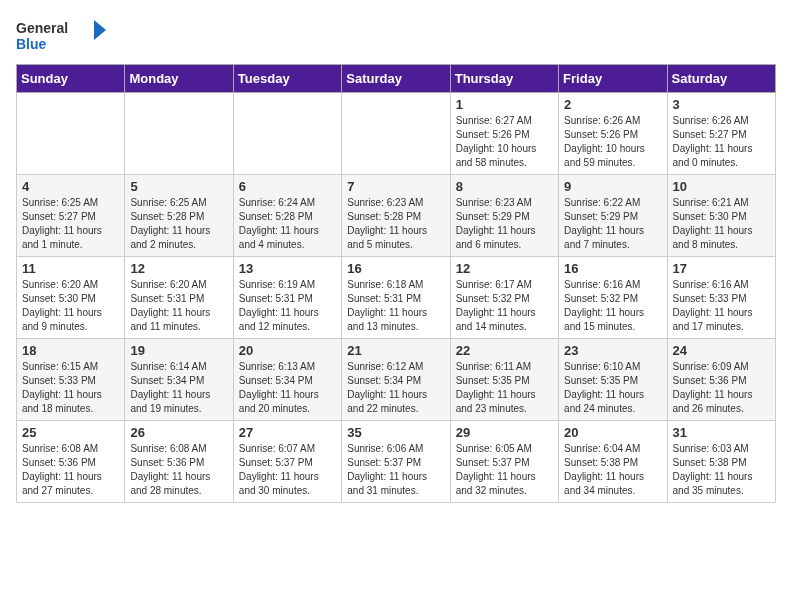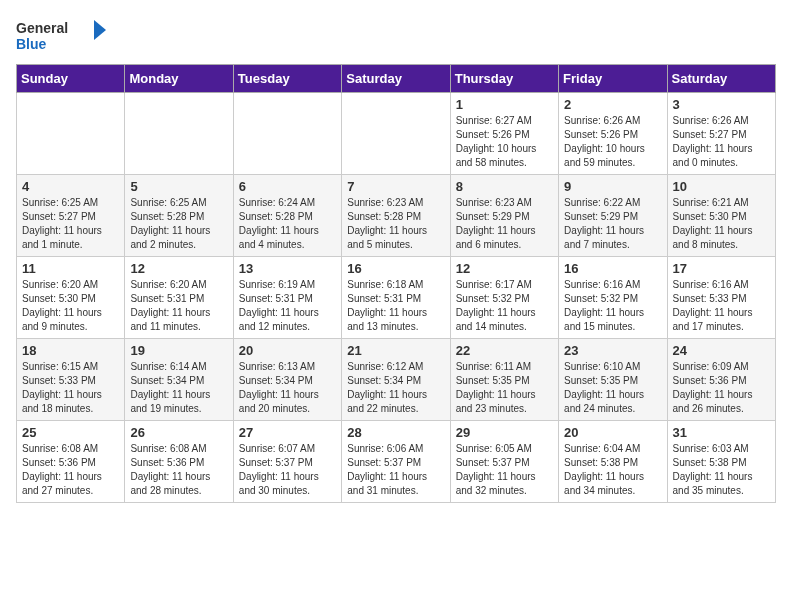--- a/index.html
+++ b/index.html
@@ -221,21 +221,21 @@
         </td>
         <td>
           <span class="day-number">26</span>
           <div class="day-info">Sunrise: 6:08 AM<br>Sunset: 5:36 PM<br>Daylight: 11 hours and 28 minutes.</div>
         </td>
         <td>
           <span class="day-number">27</span>
           <div class="day-info">Sunrise: 6:07 AM<br>Sunset: 5:37 PM<br>Daylight: 11 hours and 30 minutes.</div>
         </td>
         <td>
-          <span class="day-number">28</span>
+          <span class="day-number">35</span>
           <div class="day-info">Sunrise: 6:06 AM<br>Sunset: 5:37 PM<br>Daylight: 11 hours and 31 minutes.</div>
         </td>
         <td>
           <span class="day-number">29</span>
           <div class="day-info">Sunrise: 6:05 AM<br>Sunset: 5:37 PM<br>Daylight: 11 hours and 32 minutes.</div>
         </td>
         <td>
           <span class="day-number">20</span>
           <div class="day-info">Sunrise: 6:04 AM<br>Sunset: 5:38 PM<br>Daylight: 11 hours and 34 minutes.</div>
         </td>

